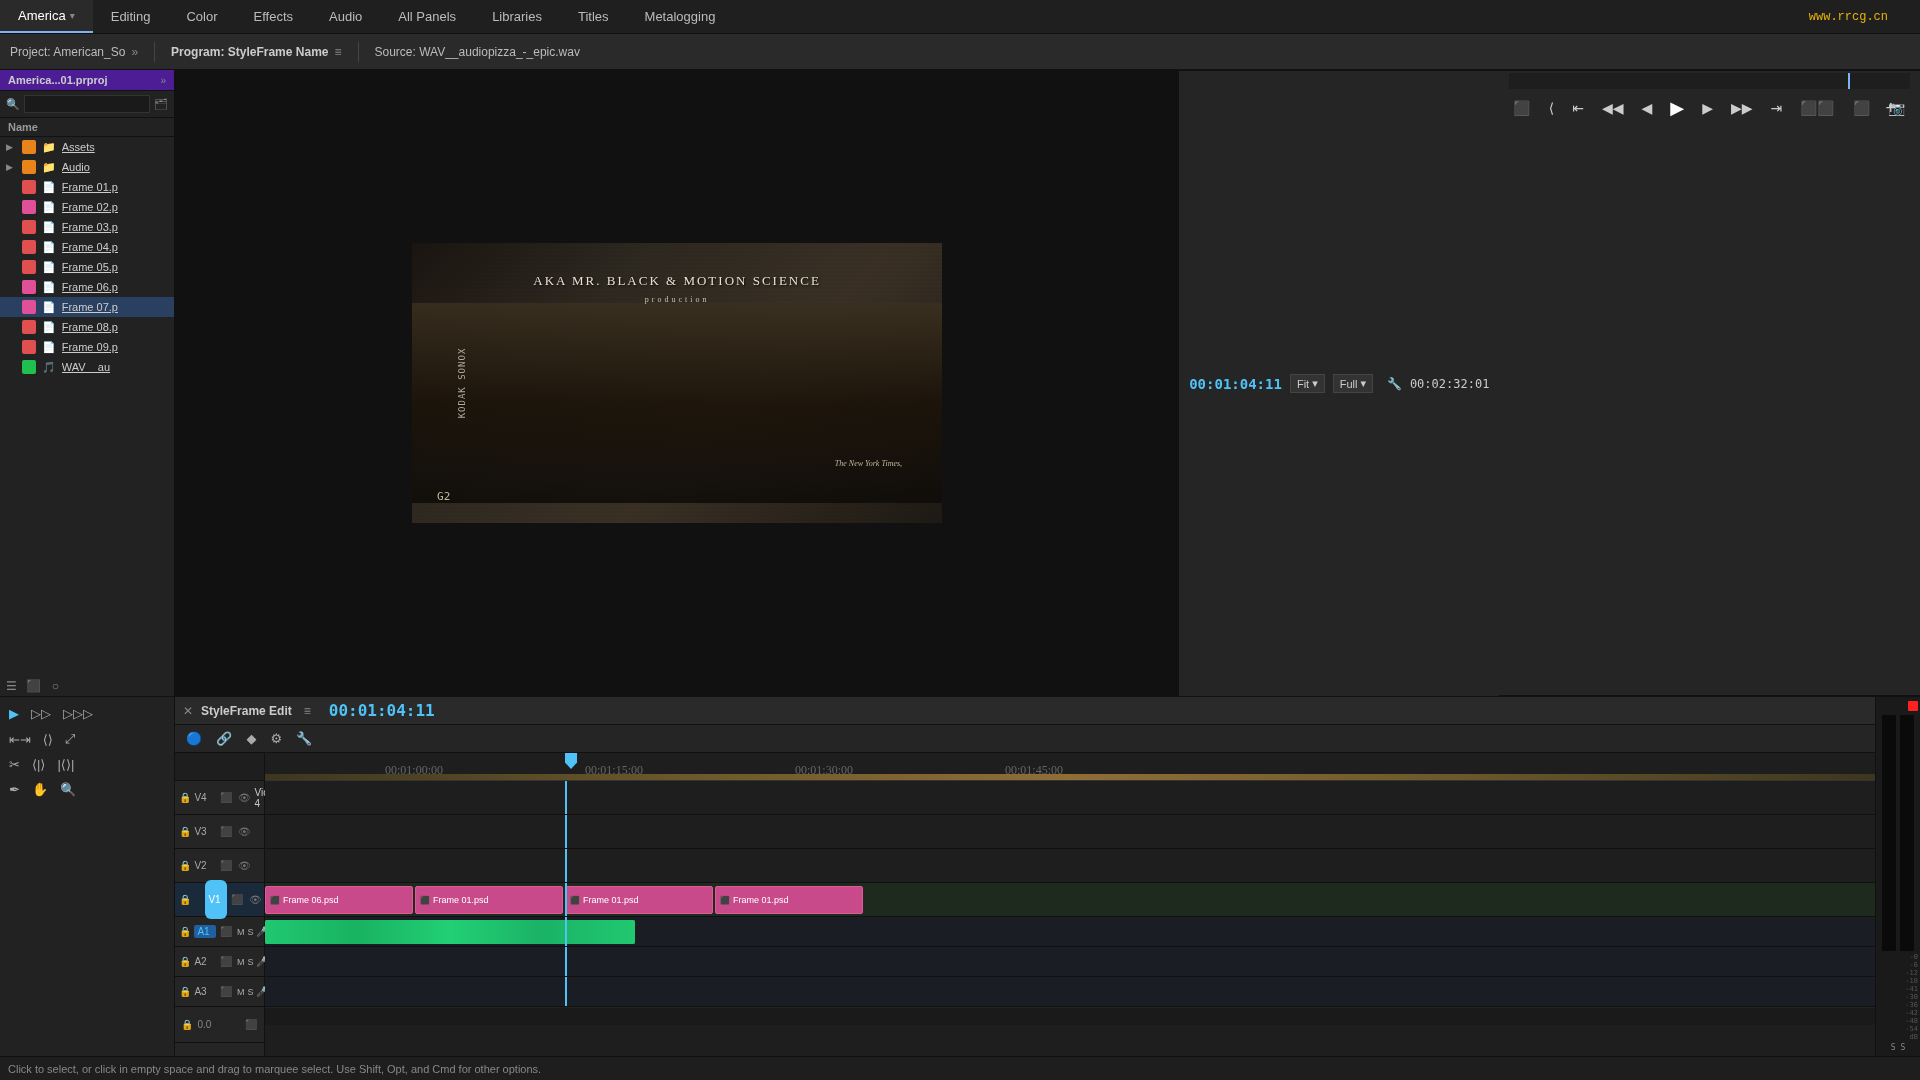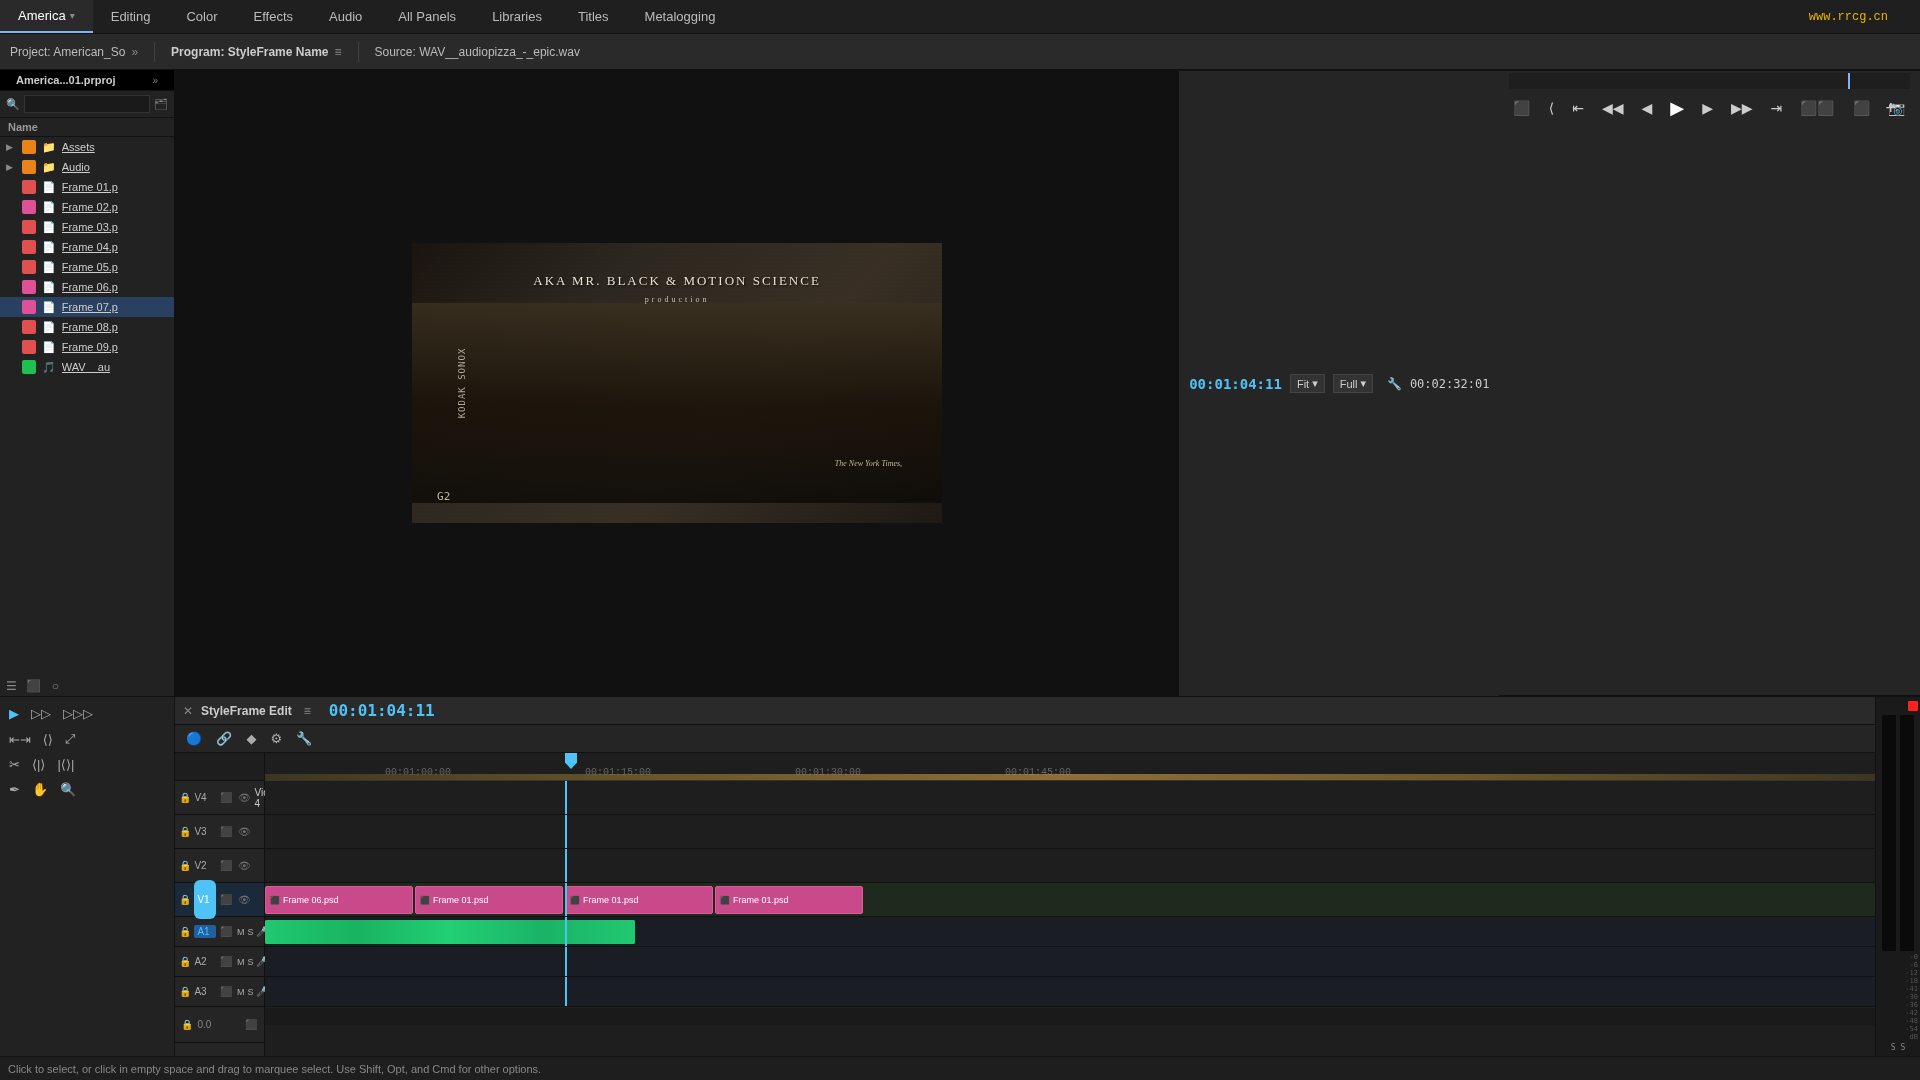--- a/index.html
+++ b/index.html
@@ -95,22 +95,22 @@
       width: 175px;
       background: #222;
       border-right: 1px solid #111;
       display: flex;
       flex-direction: column;
       flex-shrink: 0;
     }
     .left-panel-header {
       display: flex;
       align-items: center;
-      padding: 4px 16px;
-      background: #000000;
+      padding: 4px 8px;
+      background: #4c1d95;
       border-bottom: 1px solid #111;
       gap: 4px;
     }
     .left-panel-title {
       font-size: 11px;
       color: #ccc;
       font-weight: 600;
       flex: 1;
     }
     .panel-arrows {
@@ -441,21 +441,21 @@
       height: 34px;
       padding: 0 4px;
       border-bottom: 1px solid #111;
       gap: 3px;
     }
     .track-label {
       font-size: 10px;
       color: #aaa;
       min-width: 22px;
     }
-    .track-label.active { color: #fff; background: #4fc3f7; padding: 14px 3px; border-radius: 6px; }
+    .track-label.active { color: #fff; background: #4fc3f7; padding: 14px 3px; border-radius: 6px; margin-left: 11px; }
     .track-btn { color: #777; font-size: 10px; cursor: pointer; padding: 1px; }
     .lock-icon { color: #777; font-size: 10px; }
     .track-name { font-size: 10px; color: #ccc; }
     .audio-track-header {
       display: flex;
       align-items: center;
       height: 30px;
       padding: 0 4px;
       border-bottom: 1px solid #111;
       gap: 3px;
@@ -488,23 +488,23 @@
       border-bottom: 1px solid #333;
       display: flex;
       align-items: flex-end;
       padding-bottom: 2px;
       position: relative;
       padding-left: 120px;
     }
     .ruler-mark {
       position: absolute;
       bottom: 2px;
-      font-size: 10px;
+      font-size: 12px;
       color: #666;
-      font-family: Liberation Mono, monospace;
+      font-family: Liberation Serif, serif;
     }
     .track-content {
       height: 34px;
       border-bottom: 1px solid #111;
       position: relative;
       background: #1e1e1e;
     }
     .track-content.video-track { background: #1e2a1e; }
     .track-content.audio-track-content { background: #1a1e24; height: 30px; }
     .track-content.empty { background: #1e1e1e; }

